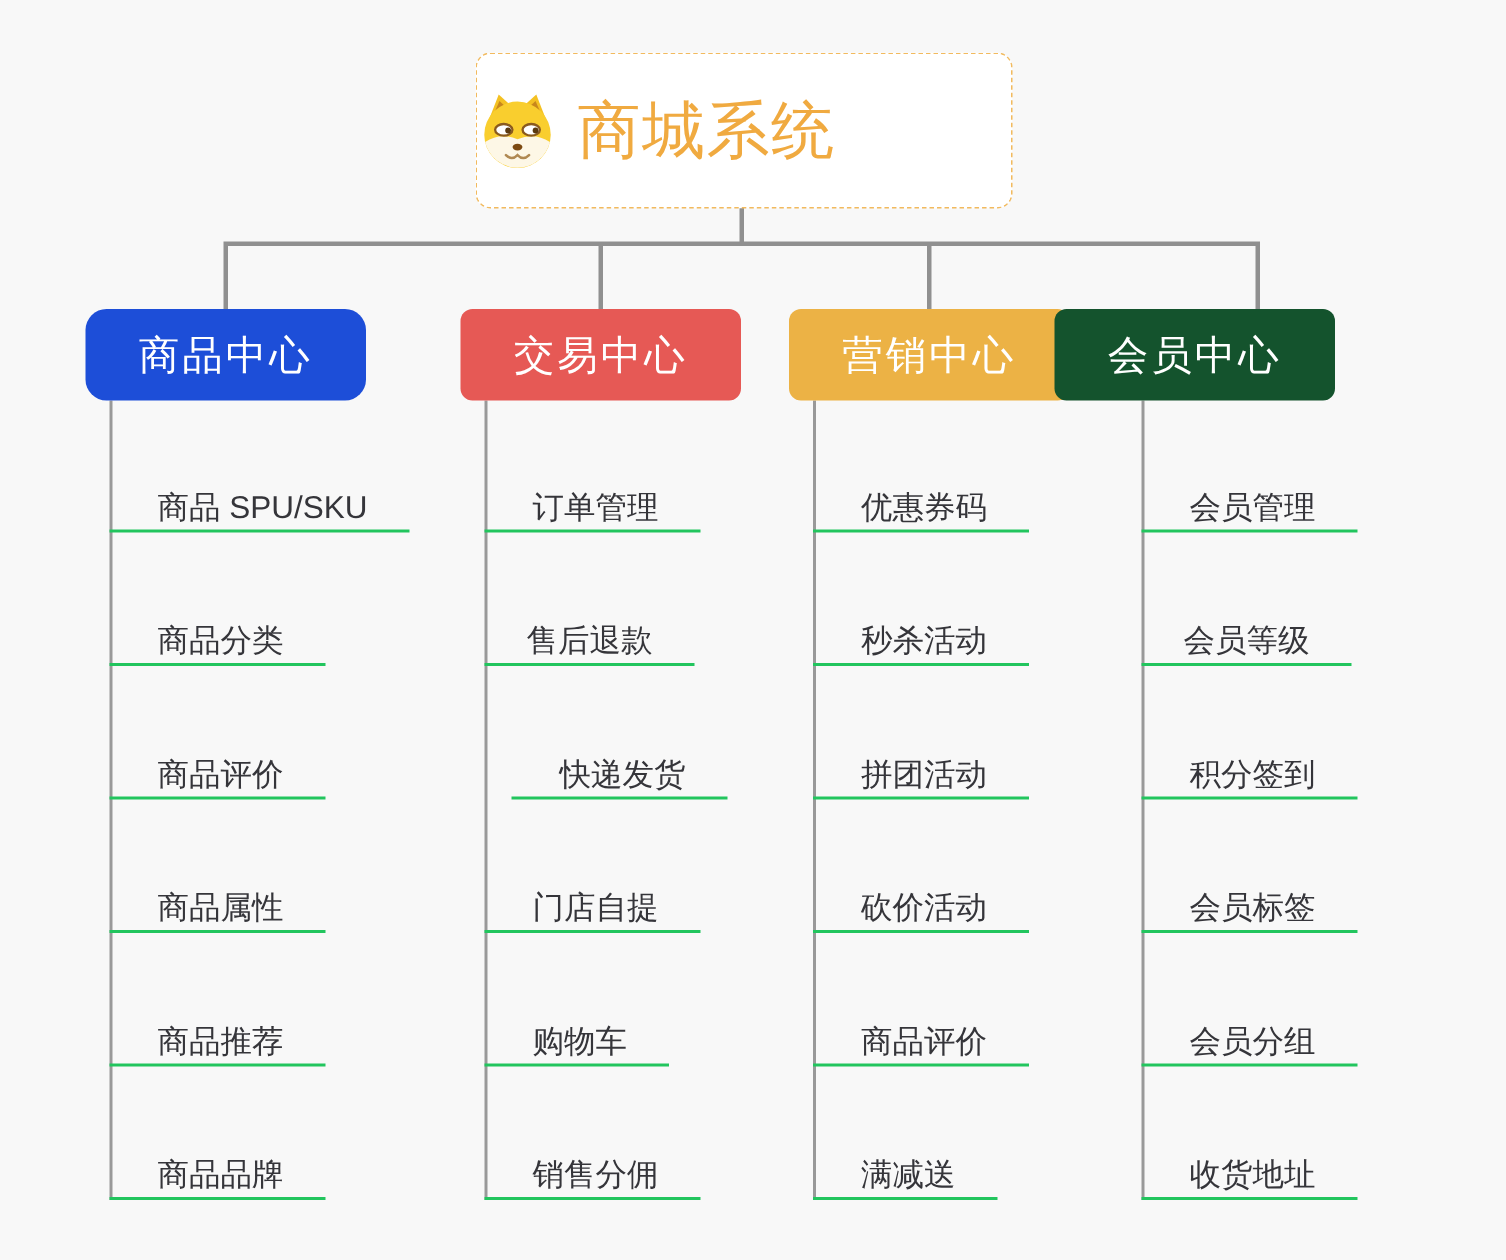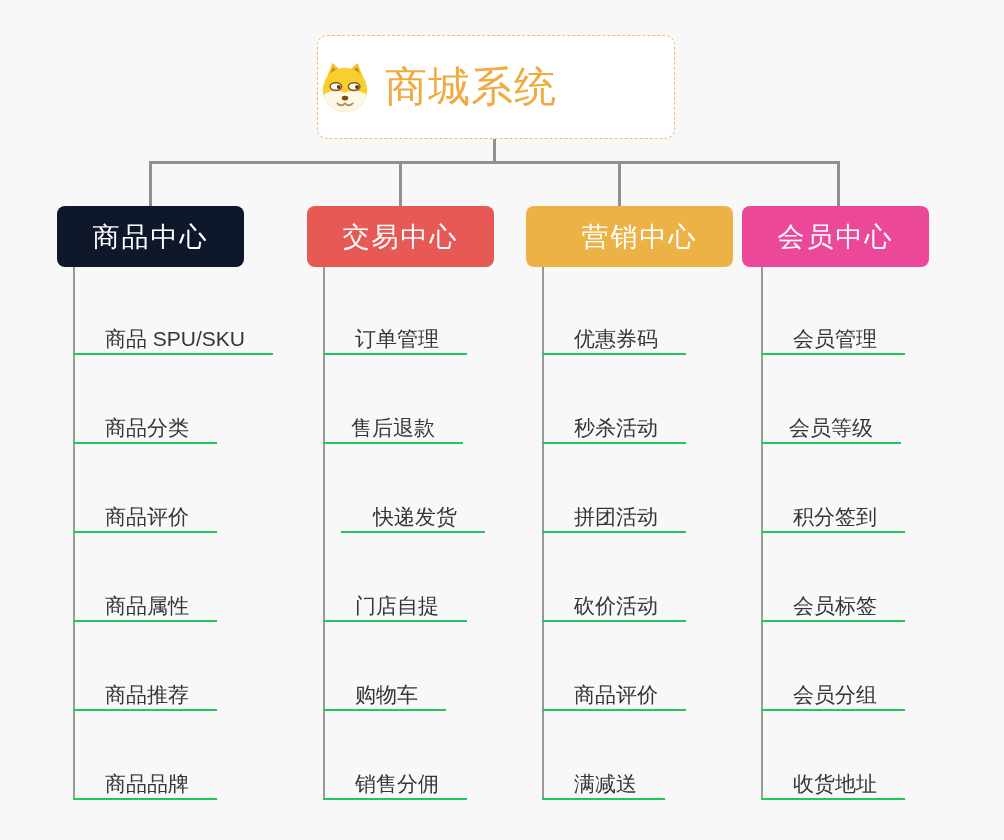--- a/index.html
+++ b/index.html
@@ -69,21 +69,21 @@
         <circle cx="40.5" cy="27" r="2" fill="#5b3a10"></circle>
         <ellipse cx="28" cy="38.5" rx="3.4" ry="2.4" fill="#7c4a12"></ellipse>
         <path d="M20,44 Q24,48 28,44 Q32,48 36,44" stroke="#b08952" stroke-width="1.8" fill="none" stroke-linecap="round"></path>
       </svg>
     </span>
     <span class="root-title">商城系统</span>
   </div>
 
   <div id="branches">
   <div>
-    <div class="branch-node" style="left: 57px; background: #0f172a;">
+    <div class="branch-node" style="left: 57px; background: #1d4ed8; border-radius: 14px;">
       <span>商品中心</span>
     </div>
     <div class="child-line" style="left: 73px; top: 267px; height: 533px;"></div>
   </div>
 <div class="leaf-row" style="left: 73px; top: 317px;">
         <span>商品 SPU/SKU</span>
       </div>
       <div class="leaf-row" style="left: 73px; top: 406px;">
         <span>商品分类</span>
       </div>
@@ -117,21 +117,21 @@
       <div class="leaf-row" style="left: 323px; top: 584px;">
         <span>门店自提</span>
       </div>
       <div class="leaf-row" style="left: 323px; top: 673px; padding-left: 32px;">
         <span>购物车</span>
       </div>
       <div class="leaf-row" style="left: 323px; top: 762px;">
         <span>销售分佣</span>
       </div>
   <div>
-    <div class="branch-node" style="left: 526px; background: rgb(236, 178, 69); padding-left: 20px;">
+    <div class="branch-node" style="left: 526px; background: rgb(236, 178, 69);">
       <span>营销中心</span>
     </div>
     <div class="child-line" style="left: 542px; top: 267px; height: 533px;"></div>
   </div>
 <div class="leaf-row" style="left: 542px; top: 317px;">
         <span>优惠券码</span>
       </div>
       <div class="leaf-row" style="left: 542px; top: 406px;">
         <span>秒杀活动</span>
       </div>
@@ -141,21 +141,21 @@
       <div class="leaf-row" style="left: 542px; top: 584px;">
         <span>砍价活动</span>
       </div>
       <div class="leaf-row" style="left: 542px; top: 673px;">
         <span>商品评价</span>
       </div>
       <div class="leaf-row" style="left: 542px; top: 762px;">
         <span>满减送</span>
       </div>
   <div>
-    <div class="branch-node" style="left: 742px; background: #ec4899;">
+    <div class="branch-node" style="left: 703px; background: #14532d;">
       <span>会员中心</span>
     </div>
     <div class="child-line" style="left: 761px; top: 267px; height: 533px;"></div>
   </div>
 <div class="leaf-row" style="left: 761px; top: 317px; justify-content: flex-end;">
         <span>会员管理</span>
       </div>
       <div class="leaf-row" style="left: 761px; top: 406px; padding-left: 28px;">
         <span>会员等级</span>
       </div>

